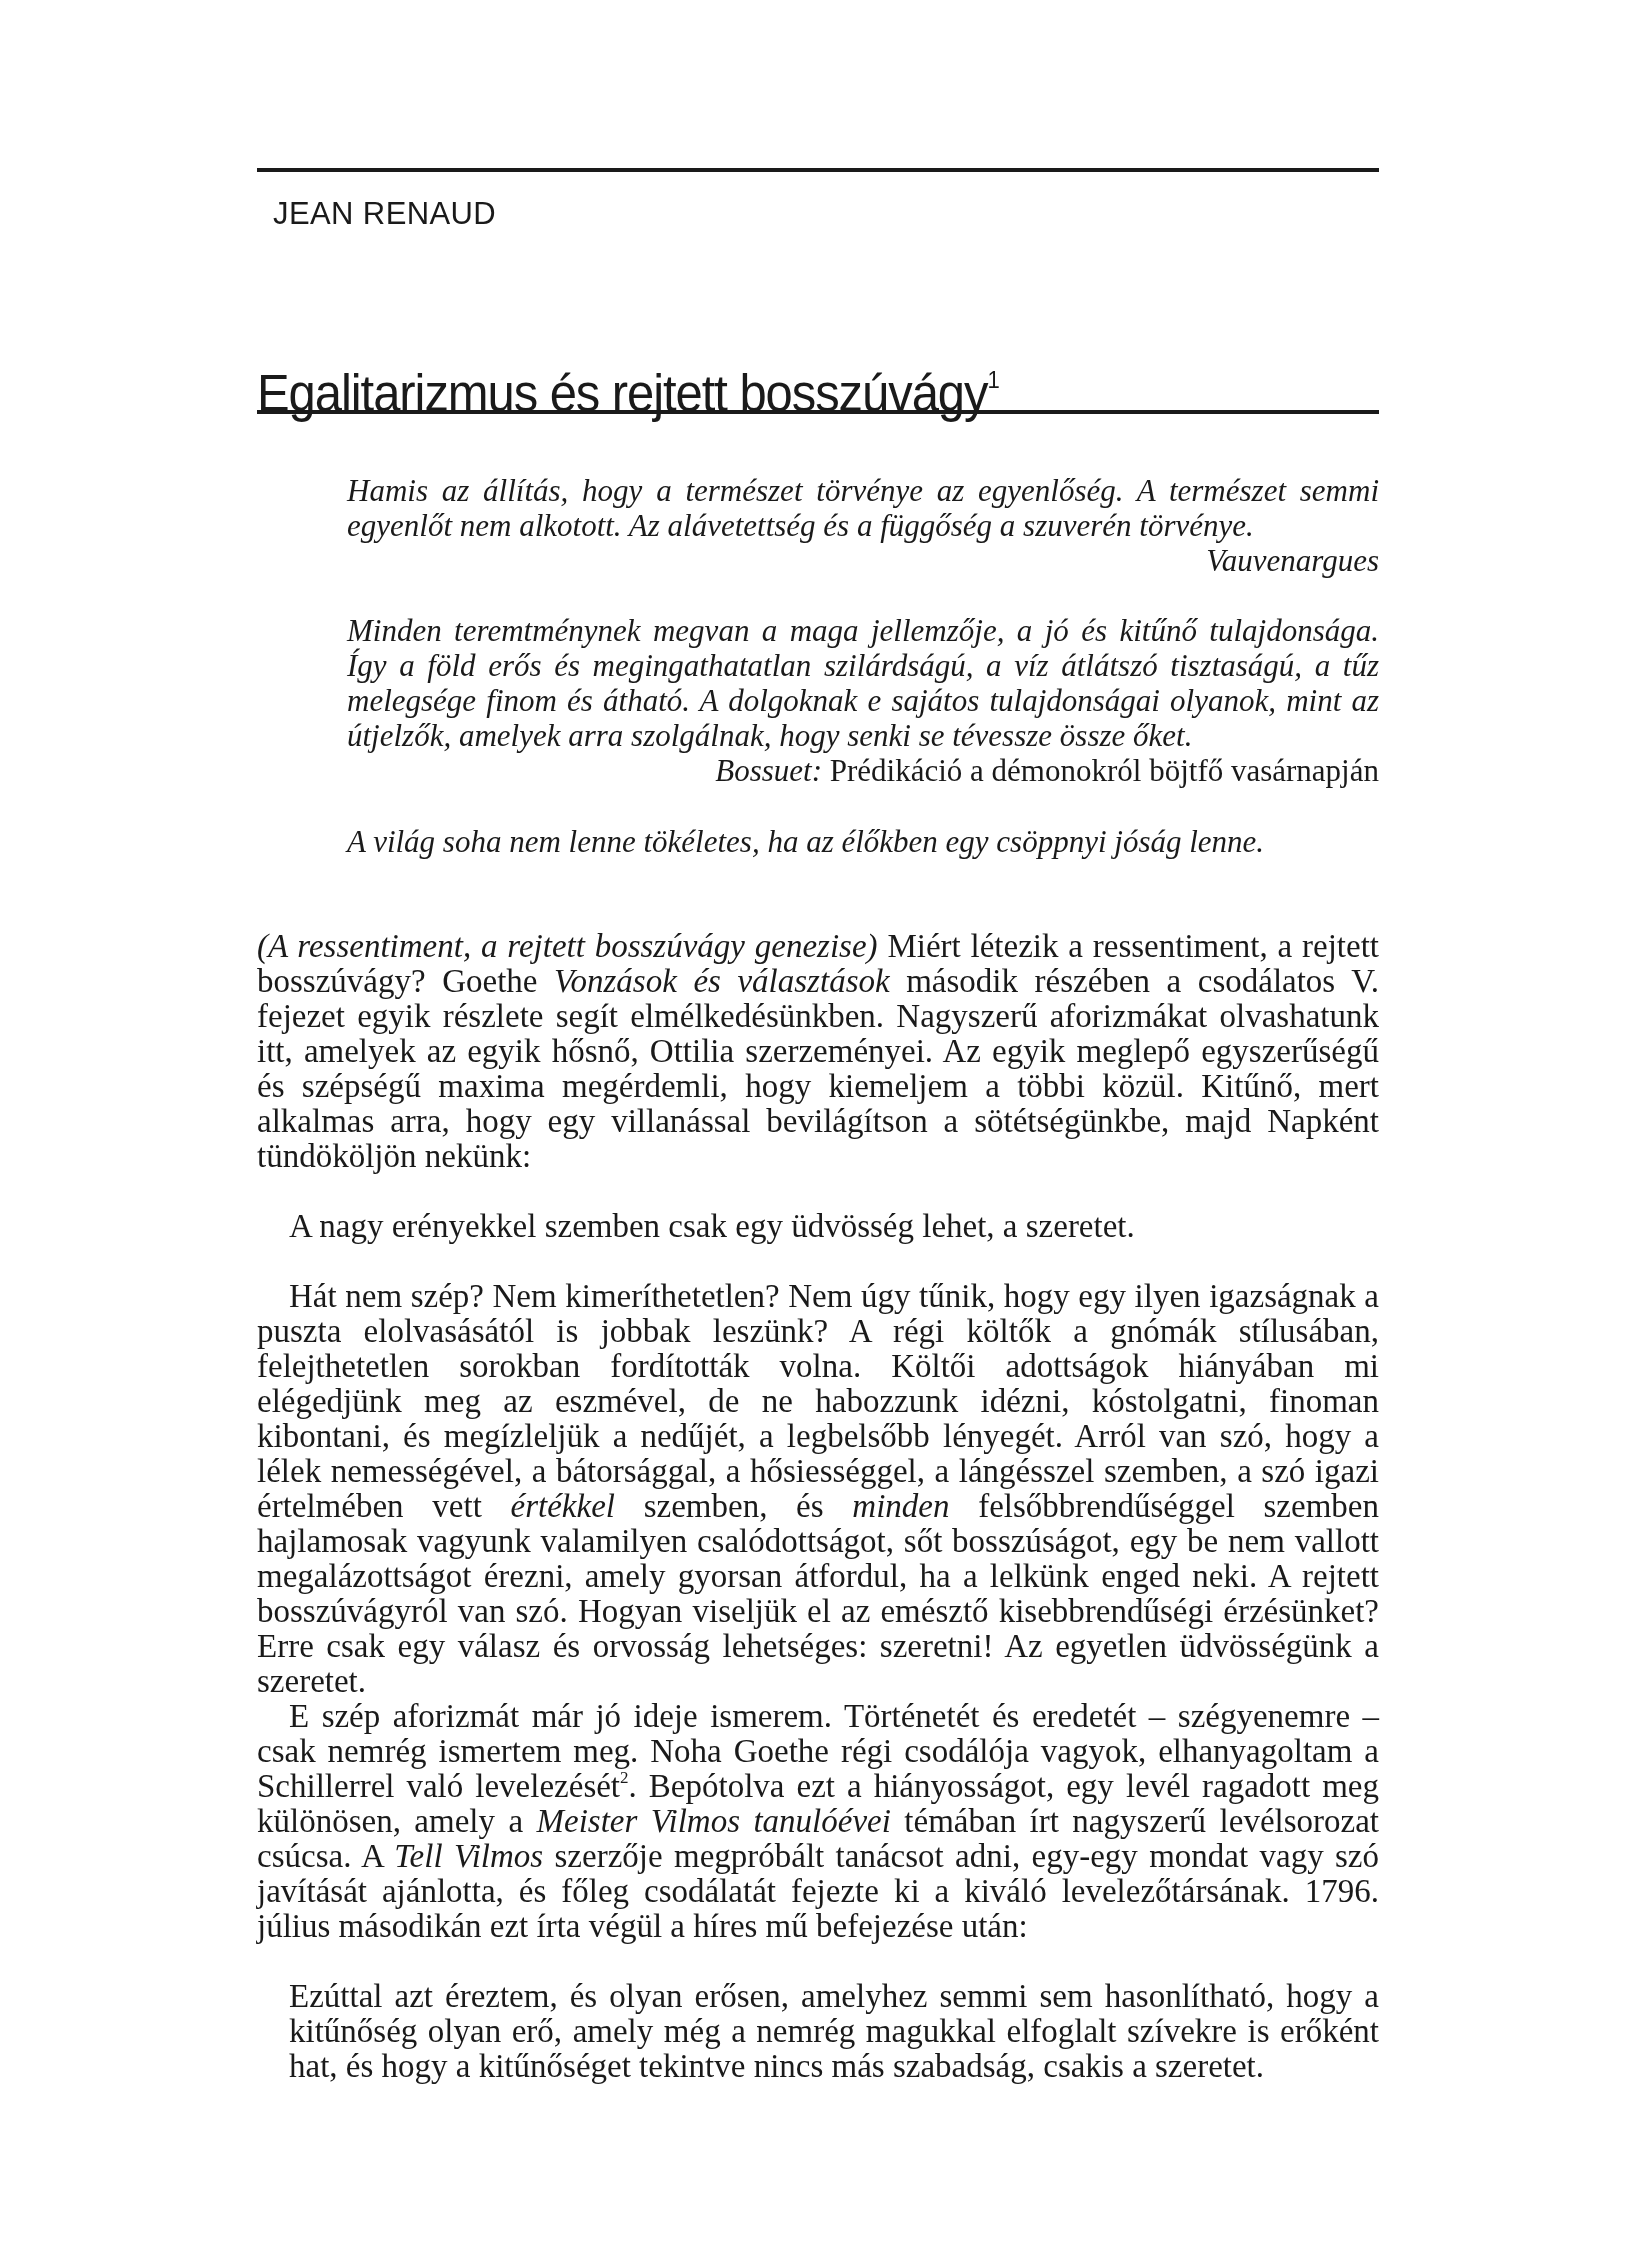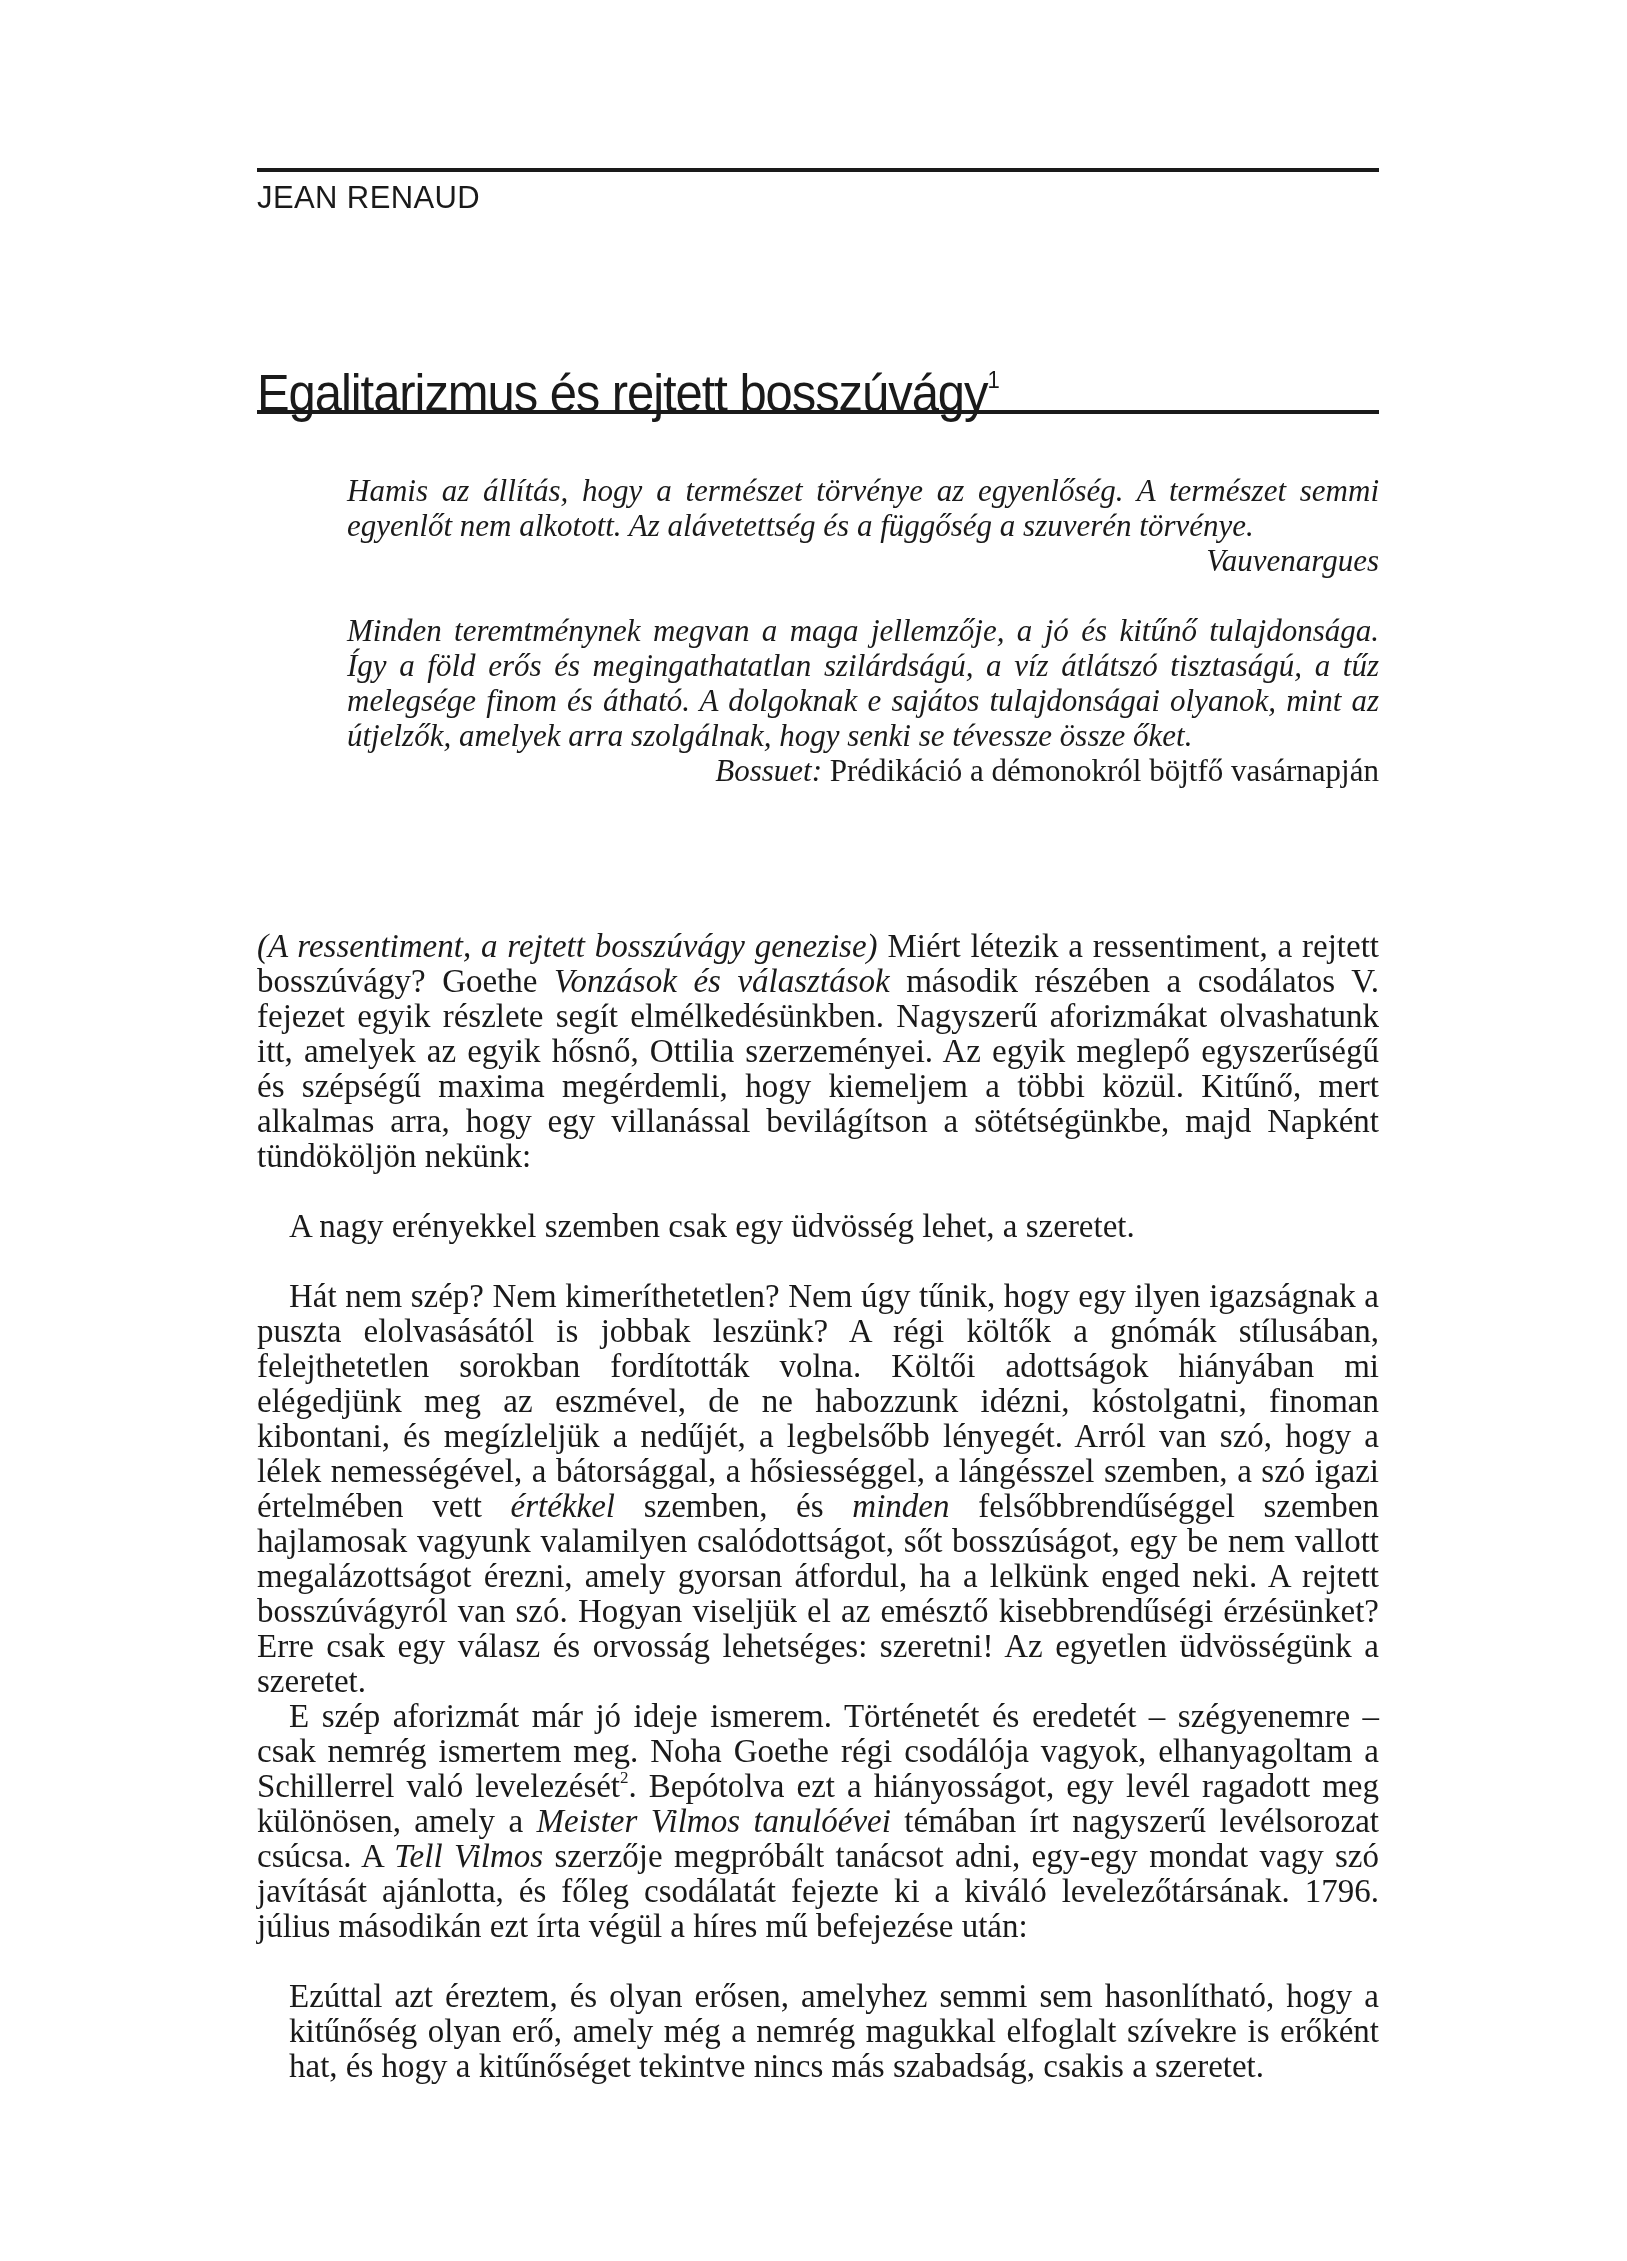--- a/index.html
+++ b/index.html
@@ -4,21 +4,21 @@
 <style>
   html, body { margin: 0; padding: 0; background: #ffffff; }
   body { width: 1628px; height: 2261px; position: relative; overflow: hidden; color: #1a1a1a; }
   .page { position: absolute; left: 257px; top: 0; width: 1122px; }
   .rule { position: absolute; left: 0; width: 1122px; height: 3.8px; background: #1a1a1a; }
   .rule-top { top: 168px; }
   .rule-title { top: 410px; }
   .author {
     position: absolute; left: 0; top: 180px;
     font-family: "Liberation Sans", sans-serif; font-size: 31px; line-height: 35px;
-    letter-spacing: 0.4px; margin: 0; font-weight: normal;
+    letter-spacing: 0.4px; margin: 16px; font-weight: normal;
   }
   .title {
     position: absolute; left: 0; top: 351px;
     font-family: "Liberation Sans", sans-serif; font-size: 51px; line-height: 58px;
     margin: 0; font-weight: normal; letter-spacing: -1.1px; transform: scaleX(0.96); transform-origin: left;
     white-space: nowrap;
   }
   .title sup { font-size: 23px; vertical-align: 23px; letter-spacing: 0; }
   .epi {
     position: absolute; left: 90px; width: 1032px;
@@ -57,20 +57,21 @@
     <p class="q">Hamis az állítás, hogy a természet törvénye az egyenlőség. A természet semmi egyenlőt nem alkotott. Az alávetettség és a függőség a szuverén törvénye.</p>
     <p class="src"><span class="who">Vauvenargues</span><span></span></p>
   </div>
 
   <div class="epi epi2">
     <p class="q">Minden teremtménynek megvan a maga jellemzője, a jó és kitűnő tulajdonsága. Így a föld erős és megingathatatlan szilárdságú, a víz átlátszó tisztaságú, a tűz melegsége finom és átható. A dolgoknak e sajátos tulajdonságai olyanok, mint az útjelzők, amelyek arra szolgálnak, hogy senki se tévessze össze őket.</p>
     <p class="src"><span class="who">Bossuet:</span><span> Prédikáció a démonokról böjtfő vasárnapján</span></p>
   </div>
 
   <div class="epi epi3">
+    <p class="q">A világ soha nem lenne tökéletes, ha az élőkben egy csöppnyi jóság lenne.</p>
   </div>
 
   <div class="body">
     <p><i>(A ressentiment, a rejtett bosszúvágy genezise)</i><span> Miért létezik a ressentiment, a rejtett bosszúvágy? Goethe </span><i>Vonzások és választások</i><span> második részében a csodálatos V. fejezet egyik részlete segít elmélkedésünkben. Nagyszerű aforizmákat olvashatunk itt, amelyek az egyik hősnő, Ottilia szerzeményei. Az egyik meglepő egyszerűségű és szépségű maxima megérdemli, hogy kiemeljem a többi közül. Kitűnő, mert alkalmas arra, hogy egy villanással bevilágítson a sötétségünkbe, majd Napként tündököljön nekünk:</span></p>
     <div class="blank"></div>
     <p class="bq">A nagy erényekkel szemben csak egy üdvösség lehet, a szeretet.</p>
     <div class="blank"></div>
     <p class="ind"><span>Hát nem szép? Nem kimeríthetetlen? Nem úgy tűnik, hogy egy ilyen igazságnak a puszta elolvasásától is jobbak leszünk? A régi költők a gnómák stílusában, felejthetetlen sorokban fordították volna. Költői adottságok hiányában mi elégedjünk meg az eszmével, de ne habozzunk idézni, kóstolgatni, finoman kibontani, és megízleljük a nedűjét, a legbelsőbb lényegét. Arról van szó, hogy a lélek nemességével, a bátorsággal, a hősiességgel, a lángésszel szemben, a szó igazi értelmében vett </span><i>értékkel</i><span> szemben, és </span><i>minden</i><span> felsőbbrendűséggel szemben hajlamosak vagyunk valamilyen csalódottságot, sőt bosszúságot, egy be nem vallott megalázottságot érezni, amely gyorsan átfordul, ha a lelkünk enged neki. A rejtett bosszúvágyról van szó. Hogyan viseljük el az emésztő kisebbrendűségi érzésünket? Erre csak egy válasz és orvosság lehetséges: szeretni! Az egyetlen üdvösségünk a szeretet.</span></p>
     <p class="ind"><span>E szép aforizmát már jó ideje ismerem. Történetét és eredetét – szégyenemre – csak nemrég ismertem meg. Noha Goethe régi csodálója vagyok, elhanyagoltam a Schillerrel való levelezését</span><sup>2</sup><span>. Bepótolva ezt a hiányosságot, egy levél ragadott meg különösen, amely a </span><i>Meister Vilmos tanulóévei</i><span> témában írt nagyszerű levélsorozat csúcsa. A </span><i>Tell Vilmos</i><span> szerzője megpróbált tanácsot adni, egy-egy mondat vagy szó javítását ajánlotta, és főleg csodálatát fejezte ki a kiváló levelezőtársának. 1796. július másodikán ezt írta végül a híres mű befejezése után:</span></p>
     <div class="blank"></div>

